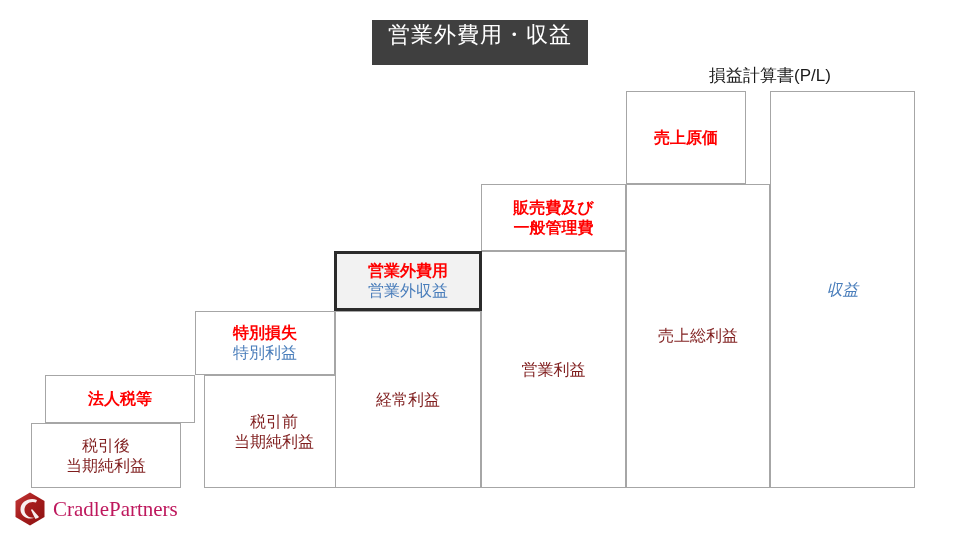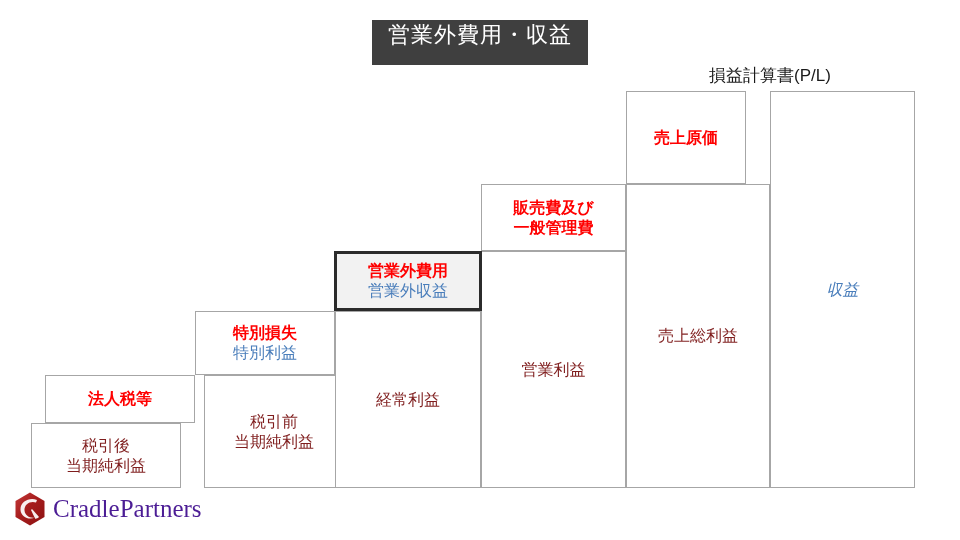--- a/index.html
+++ b/index.html
@@ -67,22 +67,22 @@
 
   
   .logo {
     position: absolute;
     left: 14px; top: 492px;
     display: flex; align-items: center; gap: 7px;
   }
   .logo-mark { width: 32px; height: 34px; display:block; }
   .logo-text {
     font-family: "Liberation Serif", "DejaVu Serif", serif;
-    font-size: 25px;
-    color: #4c1d95;
+    font-size: 21px;
+    color: #be185d;
     letter-spacing: 0px;
     white-space: nowrap;
   }
 </style>
 </head>
 <body>
 
 <div id="slide">
 
   <div class="title-banner">

